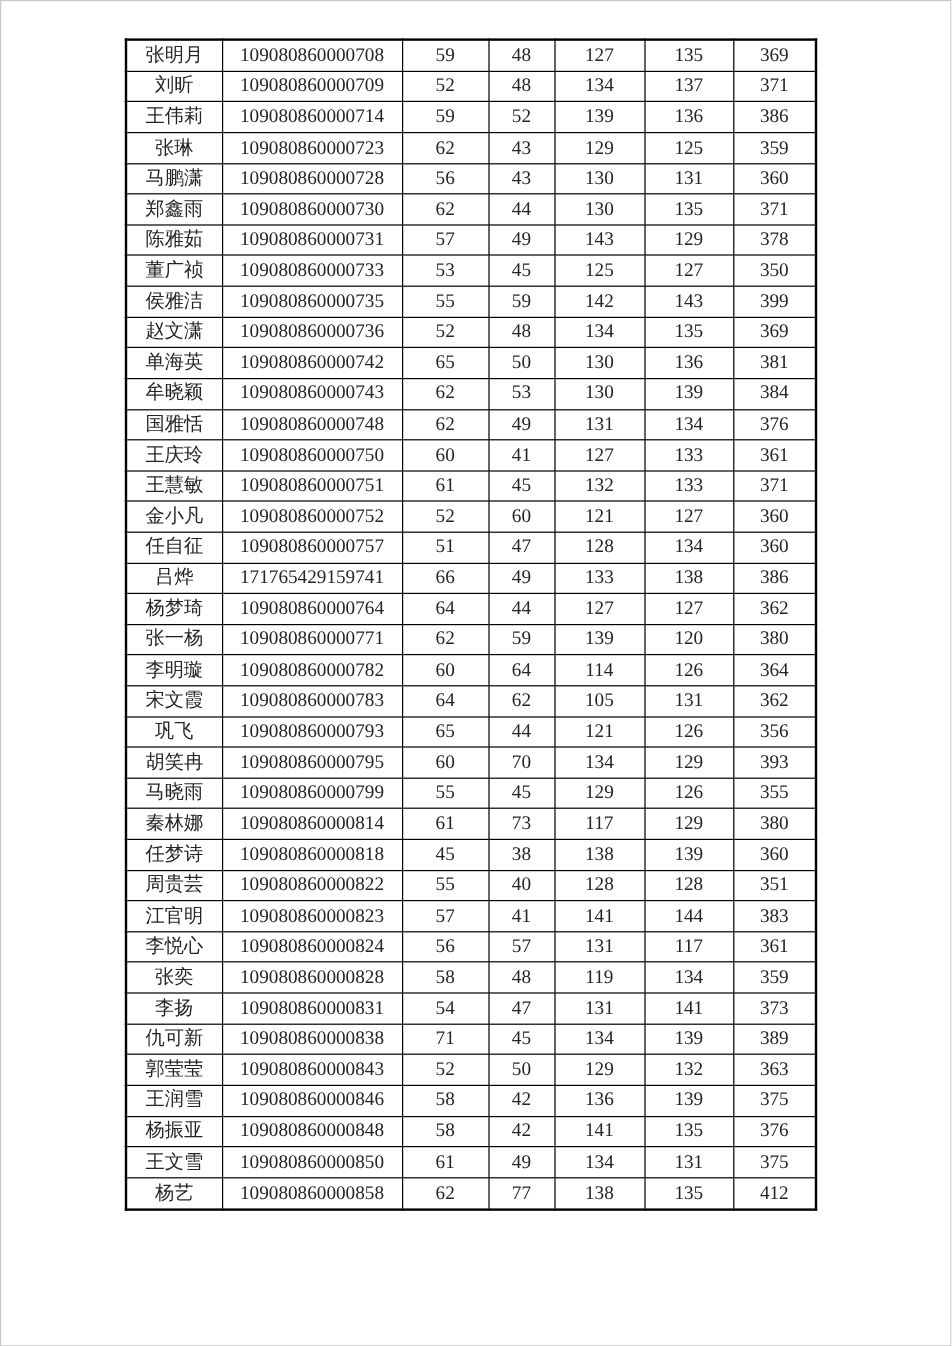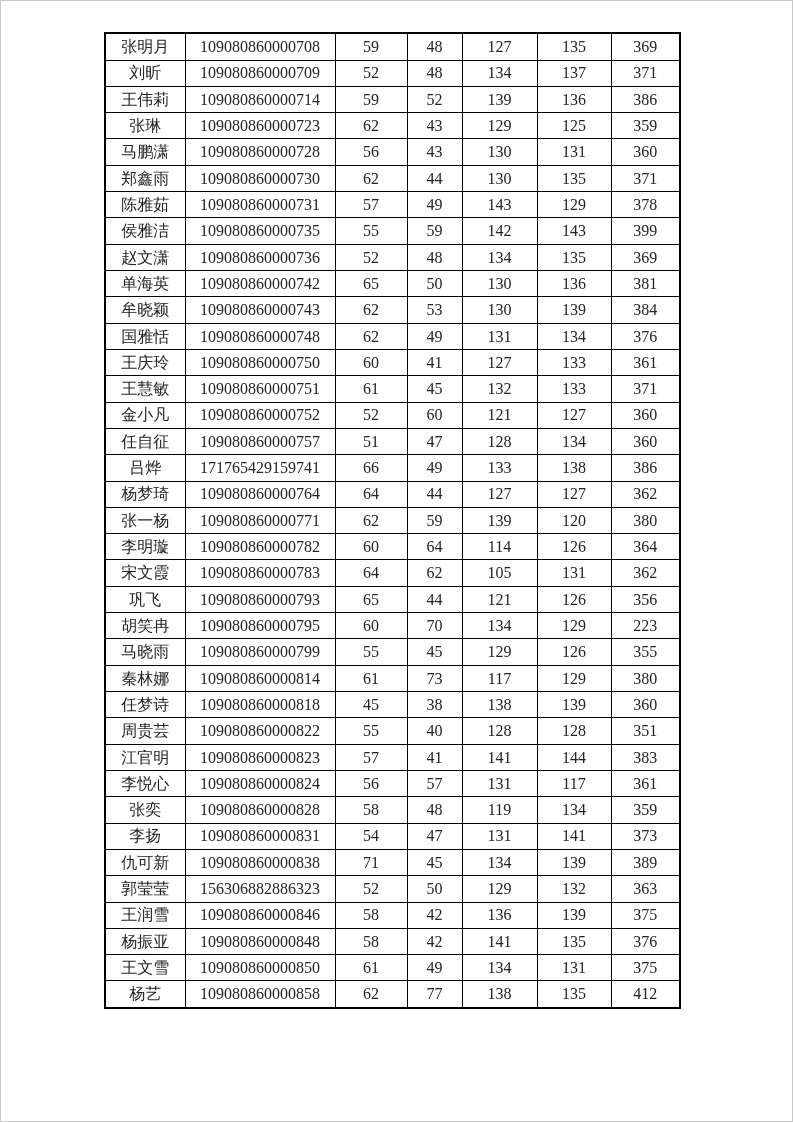--- a/index.html
+++ b/index.html
@@ -111,20 +111,29 @@
         <tr>
           <td>陈雅茹</td>
           <td>109080860000731</td>
           <td>57</td>
           <td>49</td>
           <td>143</td>
           <td>129</td>
           <td>378</td>
         </tr>
         <tr>
+          <td>董广祯</td>
+          <td>109080860000733</td>
+          <td>53</td>
+          <td>45</td>
+          <td>125</td>
+          <td>127</td>
+          <td>350</td>
+        </tr>
+        <tr>
           <td>侯雅洁</td>
           <td>109080860000735</td>
           <td>55</td>
           <td>59</td>
           <td>142</td>
           <td>143</td>
           <td>399</td>
         </tr>
         <tr>
           <td>赵文潇</td>
@@ -252,21 +261,21 @@
           <td>126</td>
           <td>356</td>
         </tr>
         <tr>
           <td>胡笑冉</td>
           <td>109080860000795</td>
           <td>60</td>
           <td>70</td>
           <td>134</td>
           <td>129</td>
-          <td>223</td>
+          <td>393</td>
         </tr>
         <tr>
           <td>马晓雨</td>
           <td>109080860000799</td>
           <td>55</td>
           <td>45</td>
           <td>129</td>
           <td>126</td>
           <td>355</td>
         </tr>
@@ -337,21 +346,21 @@
           <td>仇可新</td>
           <td>109080860000838</td>
           <td>71</td>
           <td>45</td>
           <td>134</td>
           <td>139</td>
           <td>389</td>
         </tr>
         <tr>
           <td>郭莹莹</td>
-          <td>156306882886323</td>
+          <td>109080860000843</td>
           <td>52</td>
           <td>50</td>
           <td>129</td>
           <td>132</td>
           <td>363</td>
         </tr>
         <tr>
           <td>王润雪</td>
           <td>109080860000846</td>
           <td>58</td>

